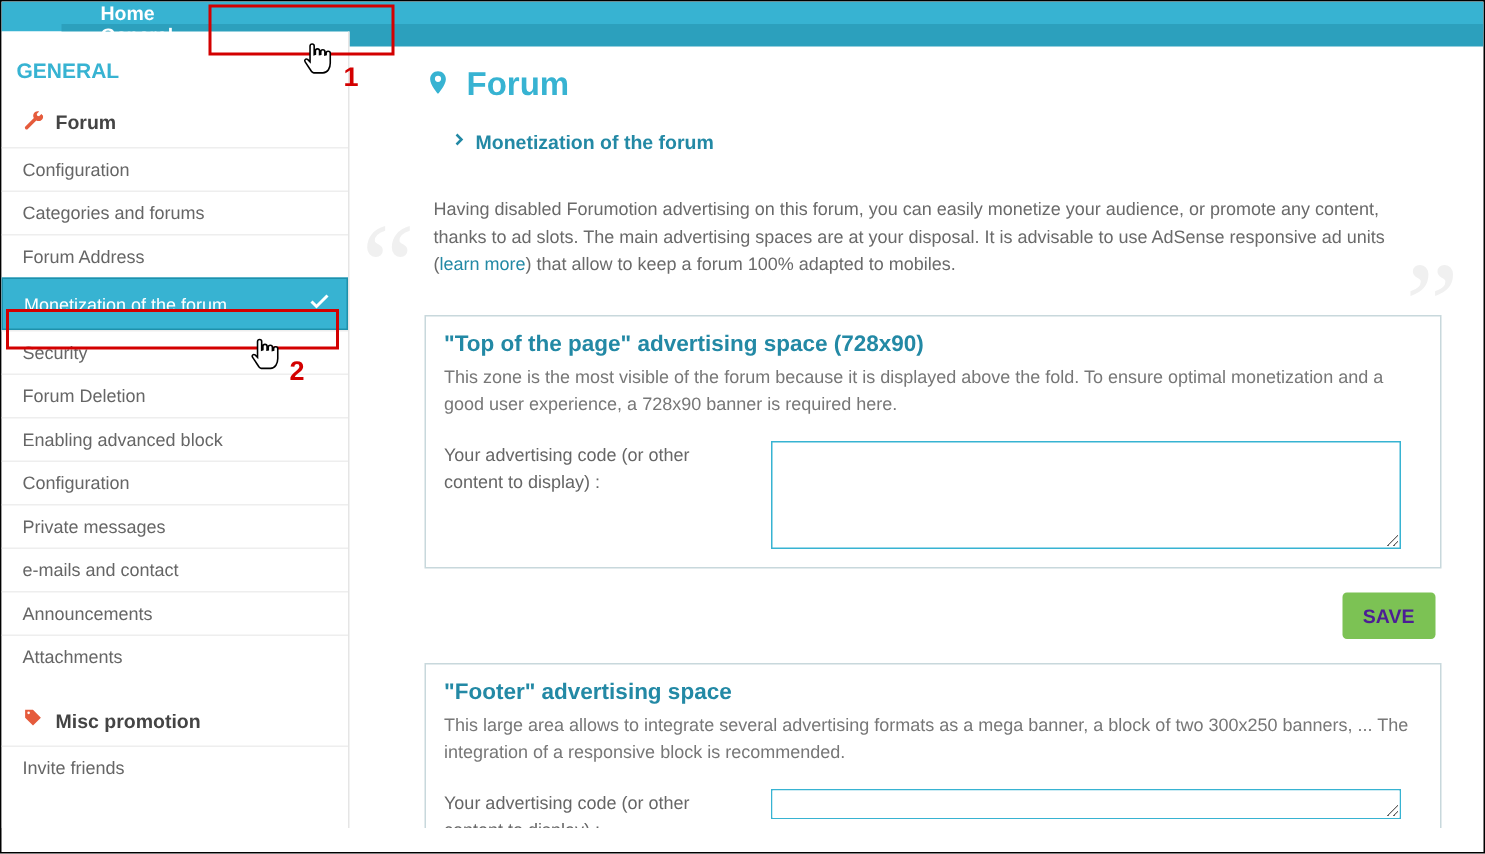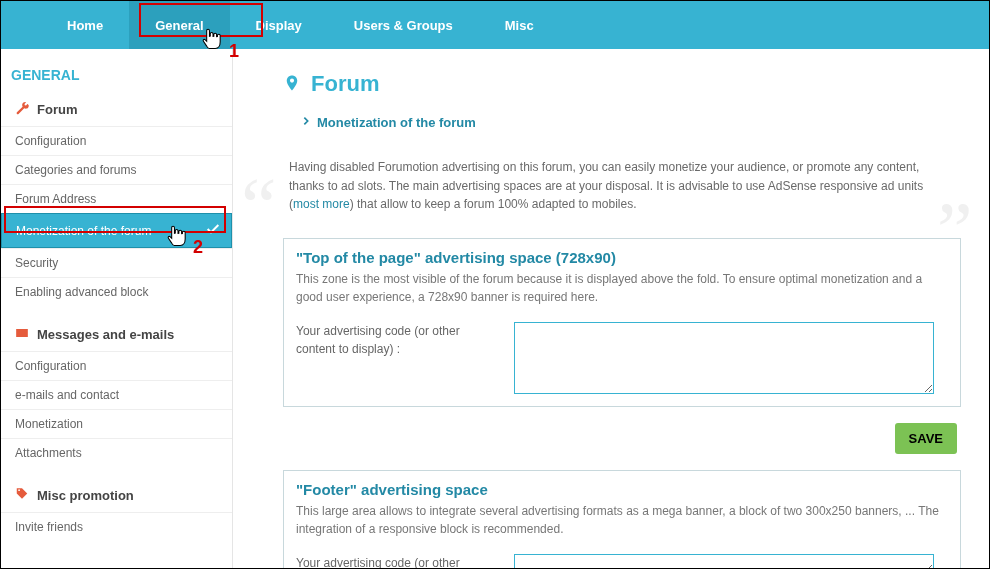--- a/index.html
+++ b/index.html
@@ -1,18 +1,18 @@
 <!DOCTYPE html>
 <html><head>
 <meta charset="utf-8">
 <style>
   * { box-sizing: border-box; margin: 0; padding: 0; }
   body { font-family: Verdana, Arial, sans-serif; font-size: 12px; color: #555; background: #fff; width: 990px; height: 569px; overflow: hidden; border: 1px solid #000; position: relative; }
 
-  .topnav { background: #37b3d2; height: 48px; display: flex; align-items: stretch; padding-left: 40px; }
+  .topnav { background: #37b3d2; height: 20px; display: flex; align-items: stretch; padding-left: 40px; flex-direction: column; }
   .topnav-item { color: #fff; font-weight: bold; font-size: 13px; padding: 0 26px; display: flex; align-items: center; cursor: pointer; }
   .topnav-item.active { background: #2ca0bd; }
 
   .layout { display: flex; height: calc(100% - 36px); }
 
   .sidebar { width: 232px; border-right: 1px solid #e5e5e5; padding-top: 18px; background: #fff; }
   .sidebar-title { color: #37b3d2; font-weight: bold; font-size: 14px; padding: 0 0 10px 10px; }
   .section-header { font-weight: bold; font-size: 13px; color: #444; padding: 8px 10px 8px 14px; display: flex; align-items: center; gap: 8px; }
   .section-header .icon svg { width: 14px; height: 14px; }
   .sidebar-item { padding: 7px 10px 7px 14px; font-size: 12px; color: #666; border-top: 1px solid #eee; cursor: pointer; position: relative; }
@@ -29,21 +29,21 @@
   .quote-open { left: -42px; top: -14px; }
   .quote-close { right: -12px; bottom: -46px; transform: rotate(180deg); }
 
   .panel { border: 1px solid #c8d8dc; margin-bottom: 22px; padding: 0; }
   .panel-title { color: #2389a5; font-weight: bold; font-size: 15px; padding: 10px 12px 4px 12px; }
   .panel-desc { color: #777; font-size: 12px; padding: 0 12px 12px 12px; line-height: 1.5; }
   .panel-body { display: flex; padding: 4px 12px 12px 12px; gap: 18px; align-items: flex-start; }
   .field-label { width: 200px; color: #666; font-size: 12px; line-height: 1.5; }
   .code-area { flex: 1; height: 72px; border: 1px solid #37b3d2; resize: both; font-family: monospace; font-size: 12px; padding: 4px; max-width: 420px; }
   .save-row { display: flex; justify-content: flex-end; padding: 0 4px 0 0; margin-top: -6px; margin-bottom: 16px; }
-  .save-btn { background: #7cc254; color: #000000; border: none; border-radius: 3px; padding: 8px 14px; font-weight: bold; font-size: 13px; cursor: pointer; }
+  .save-btn { background: #7cc254; color: #4c1d95; border: none; border-radius: 3px; padding: 8px 14px; font-weight: bold; font-size: 13px; cursor: pointer; }
 
   
   .redbox { position: absolute; border: 2px solid #d30000; pointer-events: none; }
   .ann-num { position: absolute; color: #d30000; font-weight: bold; font-size: 18px; pointer-events: none; }
   .cursor-img svg { width: 26px; height: 30px; }
   .cursor-wrap { position: absolute; pointer-events: none; }
 </style>
 </head>
 <body>
 
@@ -73,33 +73,27 @@
     <div class="sidebar-item">Forum Address</div>
     <div class="sidebar-item selected">
       <span>Monetization of the forum</span>
       <span class="check-icon">
         <svg viewBox="0 0 24 24" fill="none" stroke="#fff" stroke-width="3">
             <polyline points="4 12 9 17 20 6"></polyline>
           </svg>
       </span>
     </div>
     <div class="sidebar-item">Security</div>
+    <div class="sidebar-item">Forum Deletion</div>
     <div class="sidebar-item">Enabling advanced block</div>
 
-    <div class="section-header" style="margin-top:12px">
-      <span class="icon">
-        <svg viewBox="0 0 24 24" fill="#e55b3c">
-            <path d="M2 5h20v14H2V5zm10 7L3 6h18l-9 6z"></path>
-          </svg>
-      </span>
-      <span>Messages and e-mails</span>
-    </div>
     <div class="sidebar-item">Configuration</div>
+    <div class="sidebar-item">Private messages</div>
     <div class="sidebar-item">e-mails and contact</div>
-    <div class="sidebar-item">Monetization</div>
+    <div class="sidebar-item">Announcements</div>
     <div class="sidebar-item">Attachments</div>
 
     <div class="section-header" style="margin-top:12px">
       <span class="icon">
         <svg viewBox="0 0 24 24" fill="#e55b3c">
             <path d="M21 11l-9-9H3v9l9 9 9-9zM7 7a1.5 1.5 0 110-3 1.5 1.5 0 010 3z"></path>
           </svg>
       </span>
       <span>Misc promotion</span>
     </div>
@@ -120,21 +114,21 @@
       <span>
         <svg width="10" height="12" viewBox="0 0 24 24" fill="none" stroke="#2389a5" stroke-width="4">
             <polyline points="8 4 16 12 8 20"></polyline>
           </svg>
       </span>
       <span>Monetization of the forum</span>
     </div>
 
     <div class="intro">
       <span class="quote-mark quote-open">“</span>
-      <span>Having disabled Forumotion advertising on this forum, you can easily monetize your audience, or promote any content, thanks to ad slots. The main advertising spaces are at your disposal. It is advisable to use AdSense responsive ad units (</span><a href="#">most more</a><span>) that allow to keep a forum 100% adapted to mobiles.</span>
+      <span>Having disabled Forumotion advertising on this forum, you can easily monetize your audience, or promote any content, thanks to ad slots. The main advertising spaces are at your disposal. It is advisable to use AdSense responsive ad units (</span><a href="#">learn more</a><span>) that allow to keep a forum 100% adapted to mobiles.</span>
       <span class="quote-mark quote-close">“</span>
     </div>
 
     <div class="panel">
       <div class="panel-title">"Top of the page" advertising space (728x90)</div>
       <div class="panel-desc">This zone is the most visible of the forum because it is displayed above the fold. To ensure optimal monetization and a good user experience, a 728x90 banner is required here.</div>
       <div class="panel-body">
         <div class="field-label">Your advertising code (or other content to display) :</div>
         <textarea class="code-area" style=""></textarea>
       </div>

